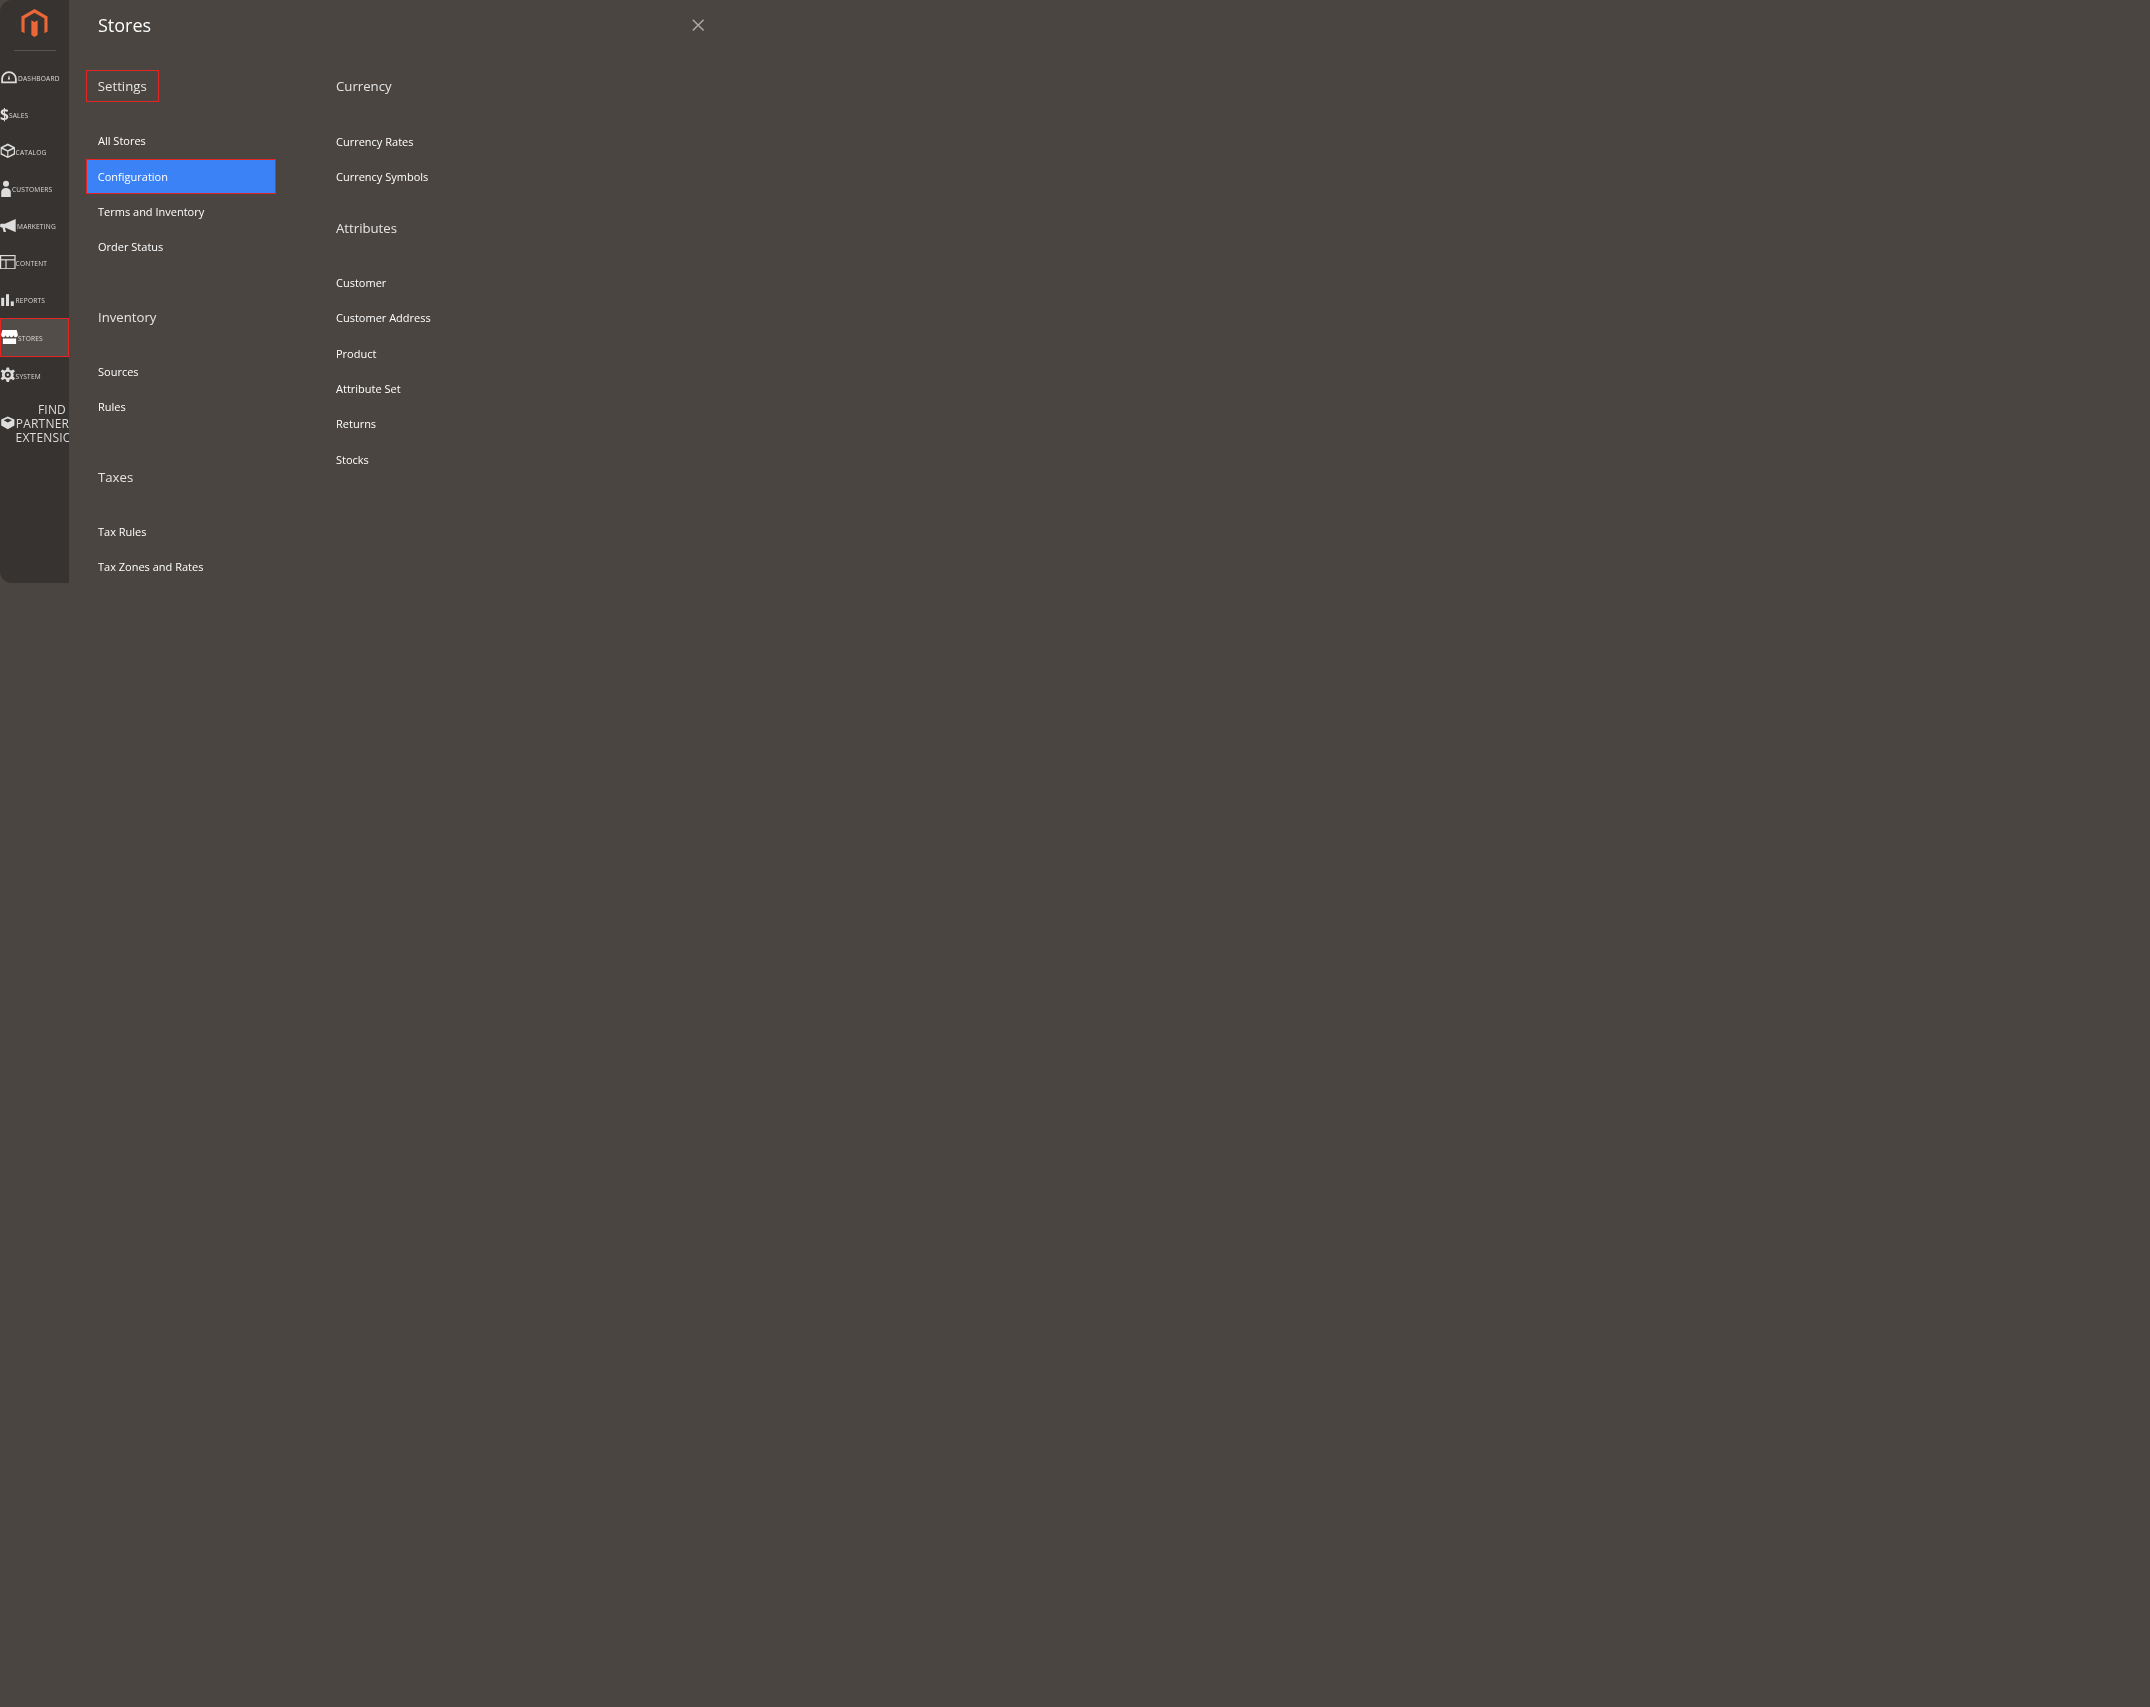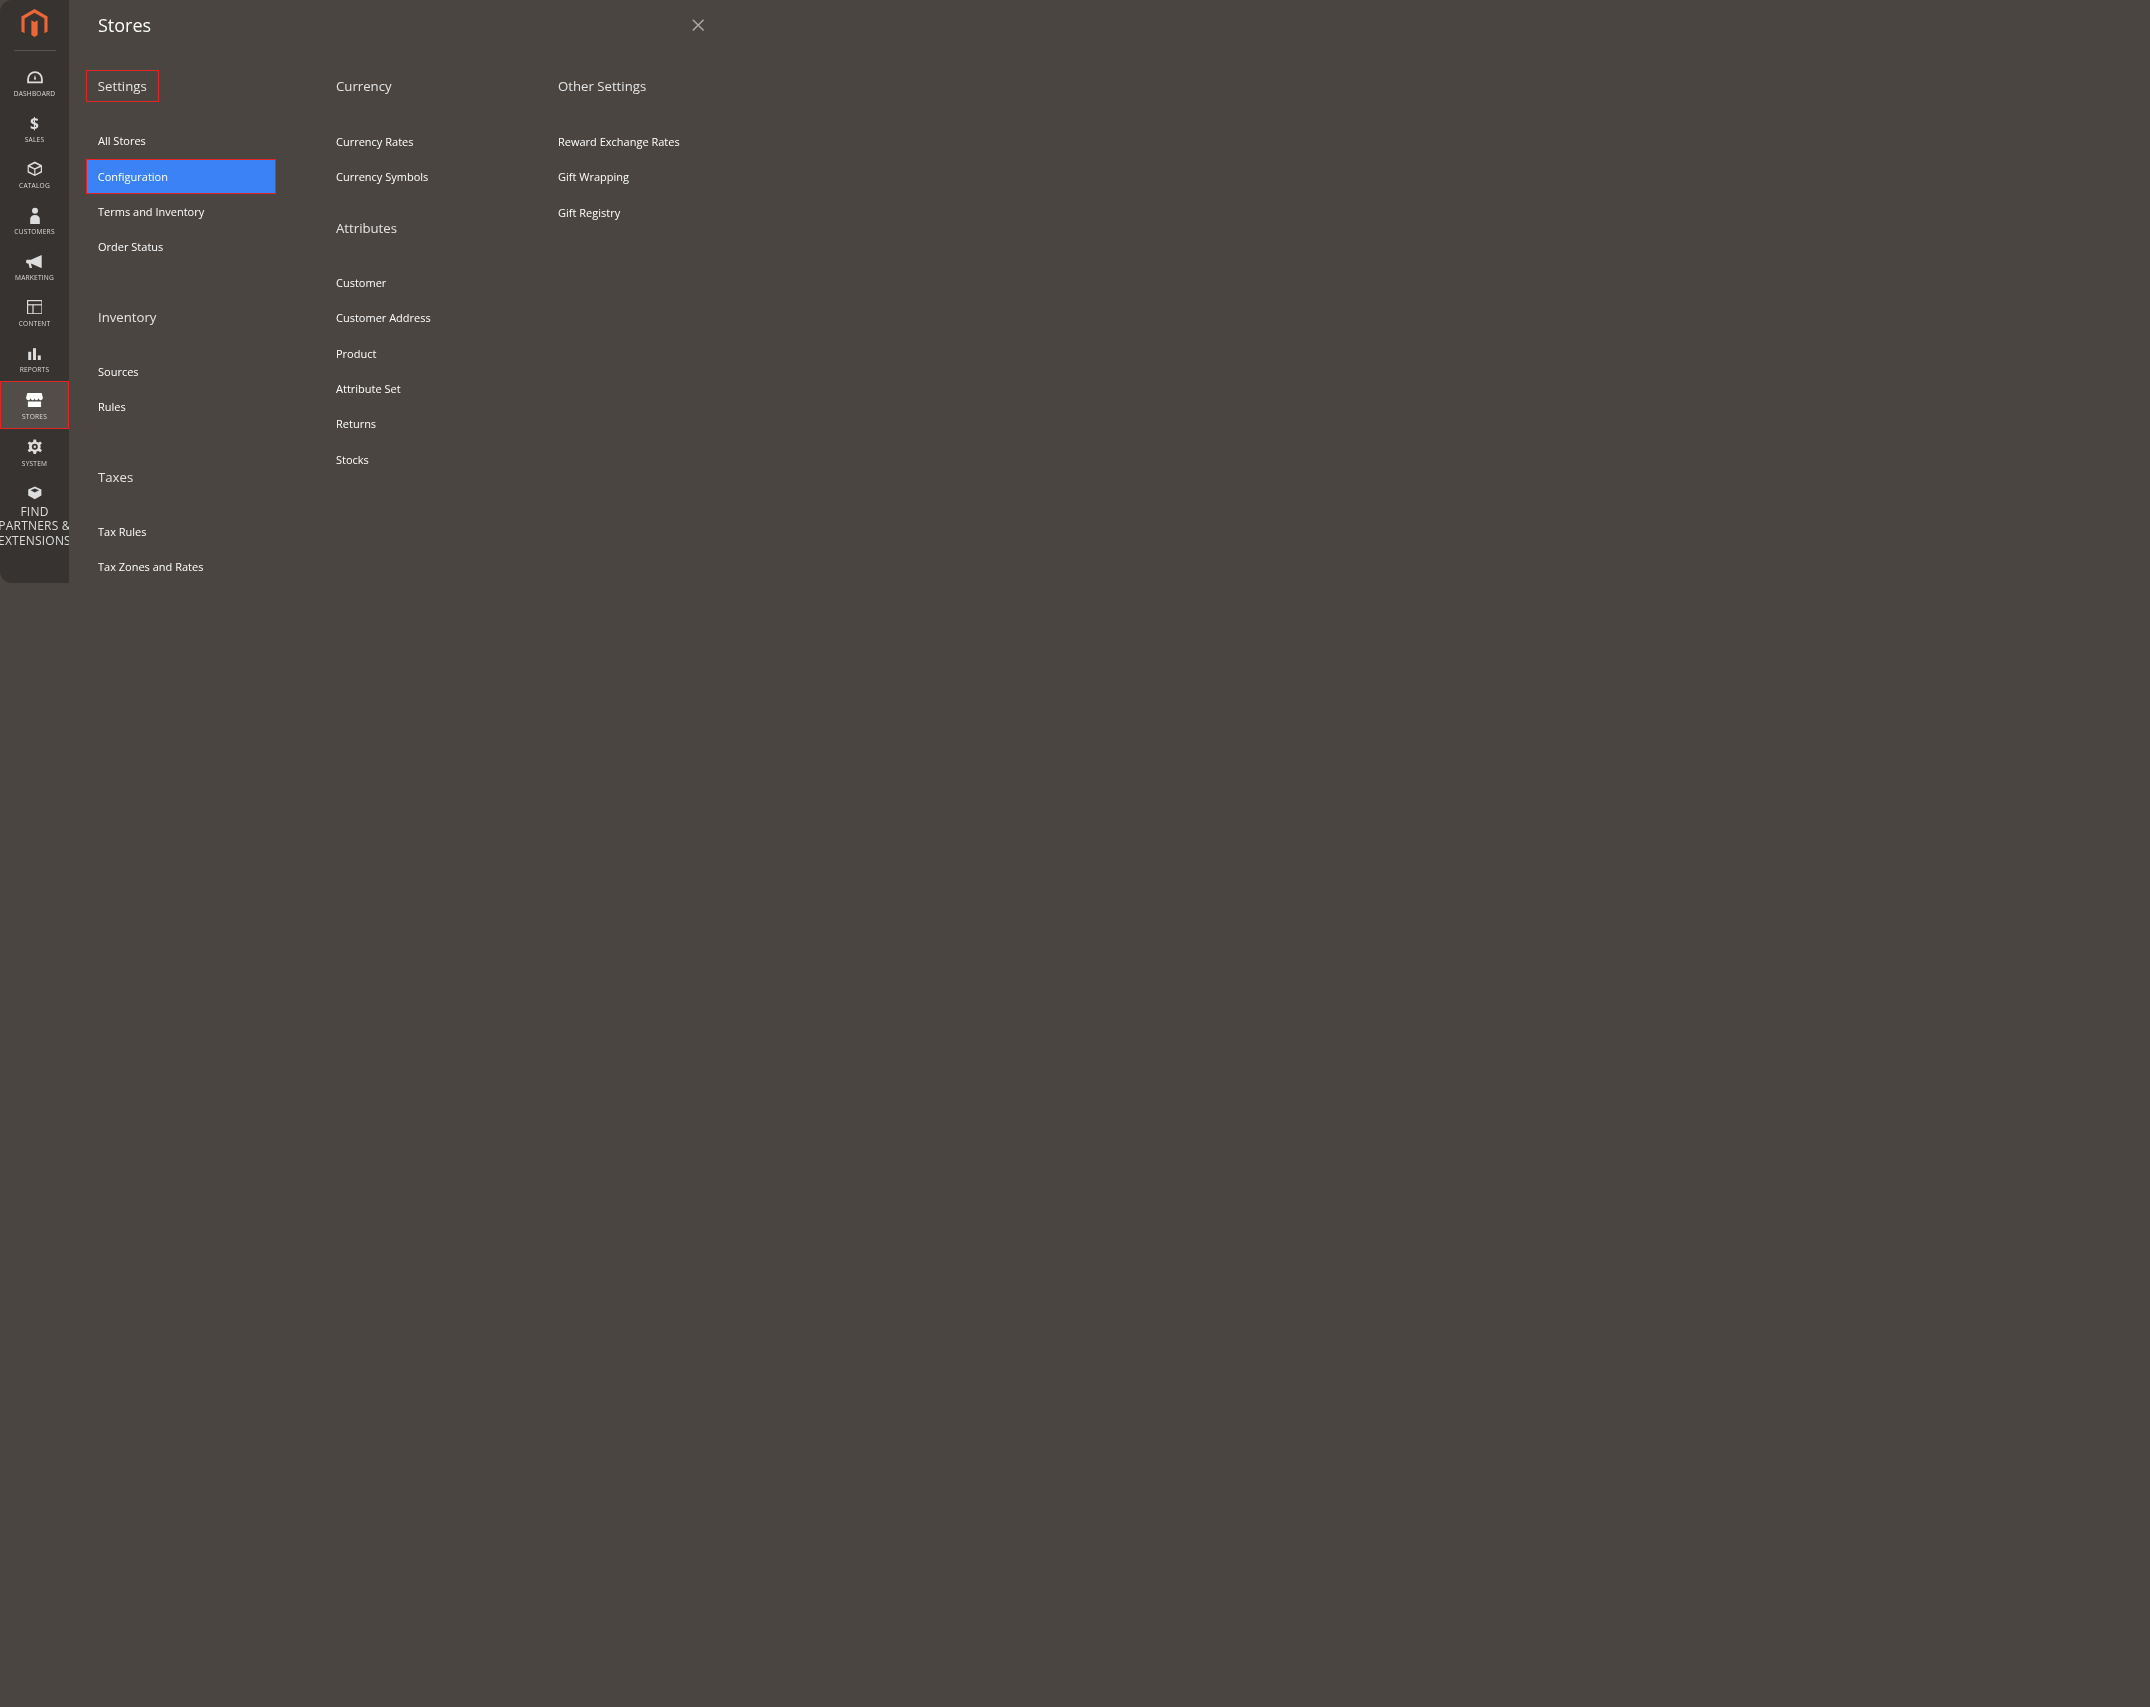--- a/index.html
+++ b/index.html
@@ -36,21 +36,21 @@
     }
     .sidebar-divider {
       width: 42px;
       height: 0.6px;
       background: #5a5450;
       margin-bottom: 9px;
     }
     .nav-item {
       width: 100%;
       display: flex;
-      flex-direction: column;
+      flex-direction: row;
       align-items: center;
       padding: 8.4px 0 7.2px 0;
       cursor: pointer;
       color: #ddd;
       text-align: center;
     }
     .nav-item.active {
       background: #524d49;
       border: 1.2px solid #e22626;
     }
@@ -277,21 +277,15 @@
       <div class="section-spacer-small"></div>
       <div class="section-heading">Attributes</div>
       <div class="menu-link">Customer</div>
       <div class="menu-link">Customer Address</div>
       <div class="menu-link">Product</div>
       <div class="menu-link">Attribute Set</div>
       <div class="menu-link">Returns</div>
       <div class="menu-link">Stocks</div>
     </div>
 
-    <div class="column col3">
-      <div class="section-heading">Other Settings</div>
-      <div class="menu-link">Reward Exchange Rates</div>
-      <div class="menu-link">Gift Wrapping</div>
-      <div class="menu-link">Gift Registry</div>
-    </div>
   </div>
 </div>
 
 
 </body></html>

